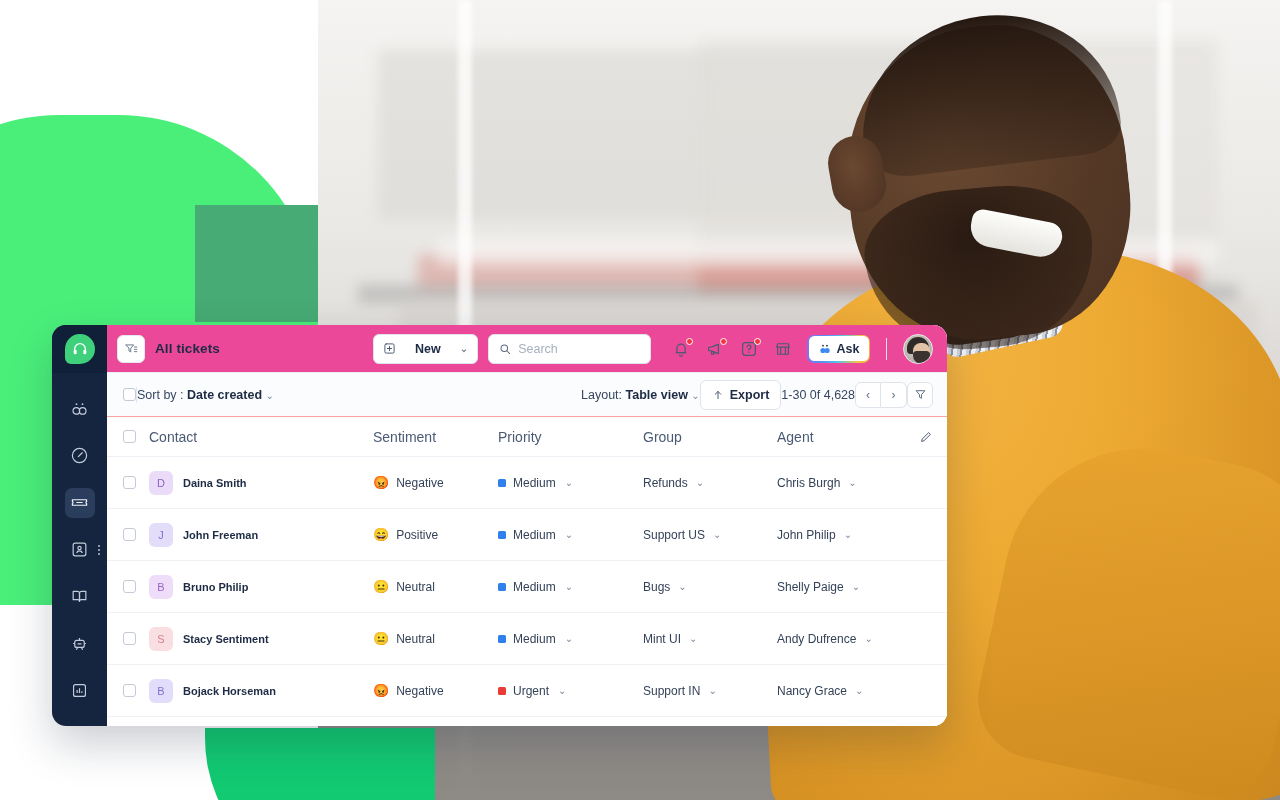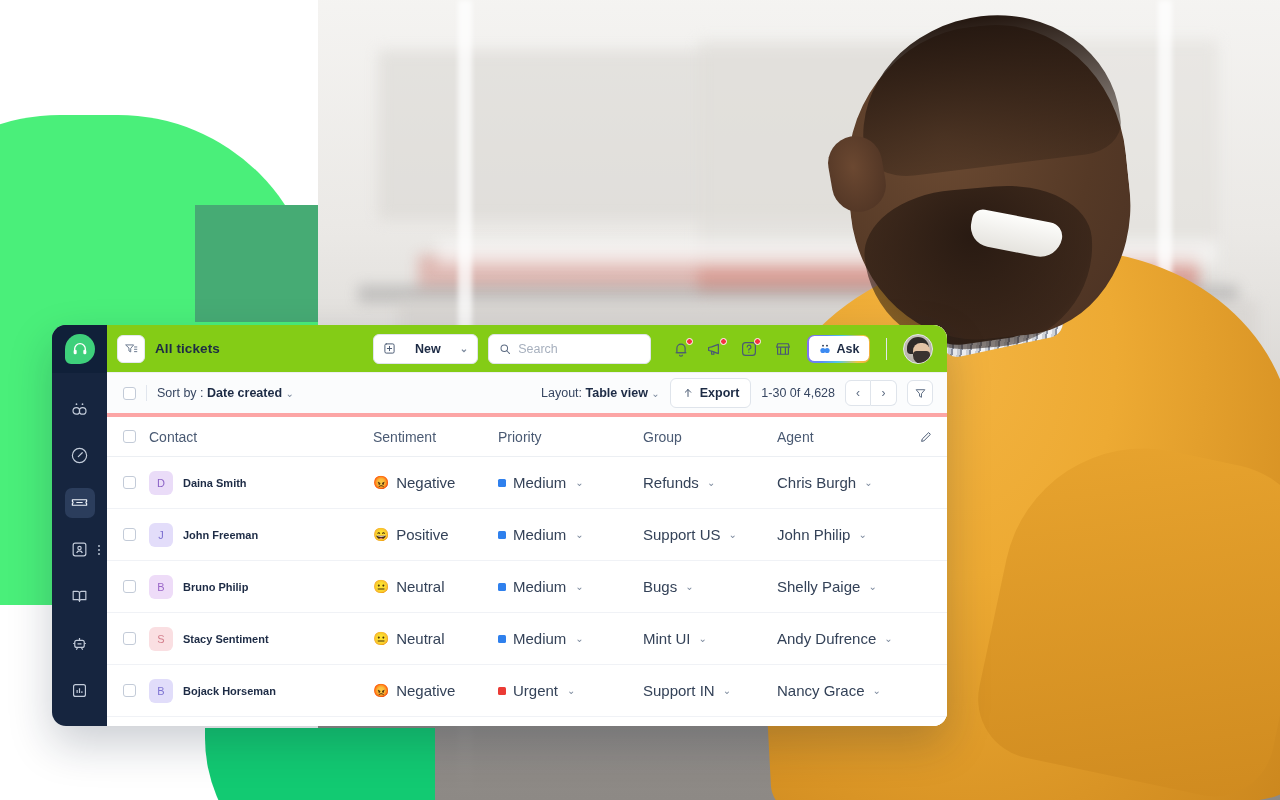--- a/index.html
+++ b/index.html
@@ -144,21 +144,21 @@
   .rail-item.active .box { background: #2b3d5c; }
   .rail-dots { position: absolute; right: 7px; top: 50%; transform: translateY(-50%); display:flex; flex-direction:column; gap:2px; }
   .rail-dots i { width: 2px; height: 2px; background: #b7c2d2; border-radius: 50%; display:block; }
 
   
   .main { flex: 1; display: flex; flex-direction: column; background: #fff; min-width: 0; }
 
   
   .topbar {
     height: 48px; flex: 0 0 48px; display: flex; align-items: center; gap: 10px;
-    padding: 0 14px 0 10px; border-bottom: 1px solid #eceff3; background: #84cc16;
+    padding: 0 14px 0 10px; border-bottom: 1px solid #eceff3; background: #ec4899;
   }
   .icon-btn {
     width: 28px; height: 28px; border: 1px solid #e3e7ee; border-radius: 6px; background: #fff;
     display:flex; align-items:center; justify-content:center; color:#6b7a90;
   }
   .page-title { font-size: 13.5px; font-weight: bold; color: #1d2b45; letter-spacing:.1px; }
   .topbar-spacer { flex: 1; }
   .new-btn {
     height: 30px; border: 1px solid #dfe4eb; border-radius: 6px; background:#fff;
     display:flex; align-items:center; gap:19px; padding: 0 9px; color:#1d2b45;
@@ -193,22 +193,22 @@
     width: 30px; height: 30px; border-radius: 50%; overflow:hidden; flex:0 0 30px;
     background: radial-gradient(circle at 44% 40%, #d7d2cb 0%, #b6b0a8 70%, #9a948c 100%);
     position: relative; border: 1px solid #e6e9ee;
   }
   .avatar-top .a-hair { position:absolute; left:3px; top:2px; width:22px; height:17px; background:#2f2b29; border-radius:12px 12px 4px 4px; }
   .avatar-top .a-face { position:absolute; left:9px; top:8px; width:17px; height:20px; background:#e3c3a5; border-radius:9px 9px 10px 10px; }
   .avatar-top .a-beard { position:absolute; left:9px; top:16px; width:17px; height:13px; background:#3a3330; border-radius:4px 4px 9px 9px; }
 
   
   .toolbar {
-    height: 44px; flex: 0 0 44px; display:flex; align-items:center; gap: 10px;
-    padding: 0 14px 0 16px; background:#fbfcfd; border-bottom: 4px solid #fca5a5;
+    height: 44px; flex: 0 0 44px; display:flex; align-items:center; 
+    padding: 0 14px 0 16px; background:#fbfcfd; border-bottom: 1px solid #fca5a5;
   }
   .cbox {
     width: 13px; height: 13px; border: 1px solid #c3cbd8; border-radius: 3px; background: #fff; flex:0 0 13px;
   }
   .tb-sep { width:1px; height:16px; background:#e1e6ee; }
   .tb-text { font-size: 12.5px; color:#374661; }
   .tb-text b { color:#1d2b45; }
   .caret { color:#7b899d; font-size: 10px; }
   .toolbar-spacer { flex: 1; }
   .export-btn {
@@ -246,21 +246,21 @@
   .c-prio { width: 145px; flex: 0 0 145px; display:flex; align-items:center; gap:7px; }
   .c-group { width: 134px; flex: 0 0 134px; display:flex; align-items:center; gap:6px; }
   .c-agent { flex: 1; display:flex; align-items:center; gap:6px; }
   .c-edit { width: 26px; flex:0 0 26px; display:flex; justify-content:flex-end; color:#4a5a73; }
 
   .mono-av {
     width: 24px; height: 24px; border-radius: 6px; display:flex; align-items:center; justify-content:center;
     font-size: 11px; font-weight: normal;
   }
   .name { font-size: 11px; font-weight: bold; color:#1d2b45; }
-  .cell-text { font-size: 15px; color:#344258; }
+  .cell-text { font-size: 12px; color:#344258; }
   .emoji { font-size: 13px; line-height: 1; }
   .prio-sq { width: 8px; height: 8px; border-radius: 1.5px; }
   .mini-caret { color:#7b899d; font-size: 10px; margin-left: 2px; }
 
   svg { display:block; }
 </style>
 </head>
 <body>
 
 <div class="stage">

